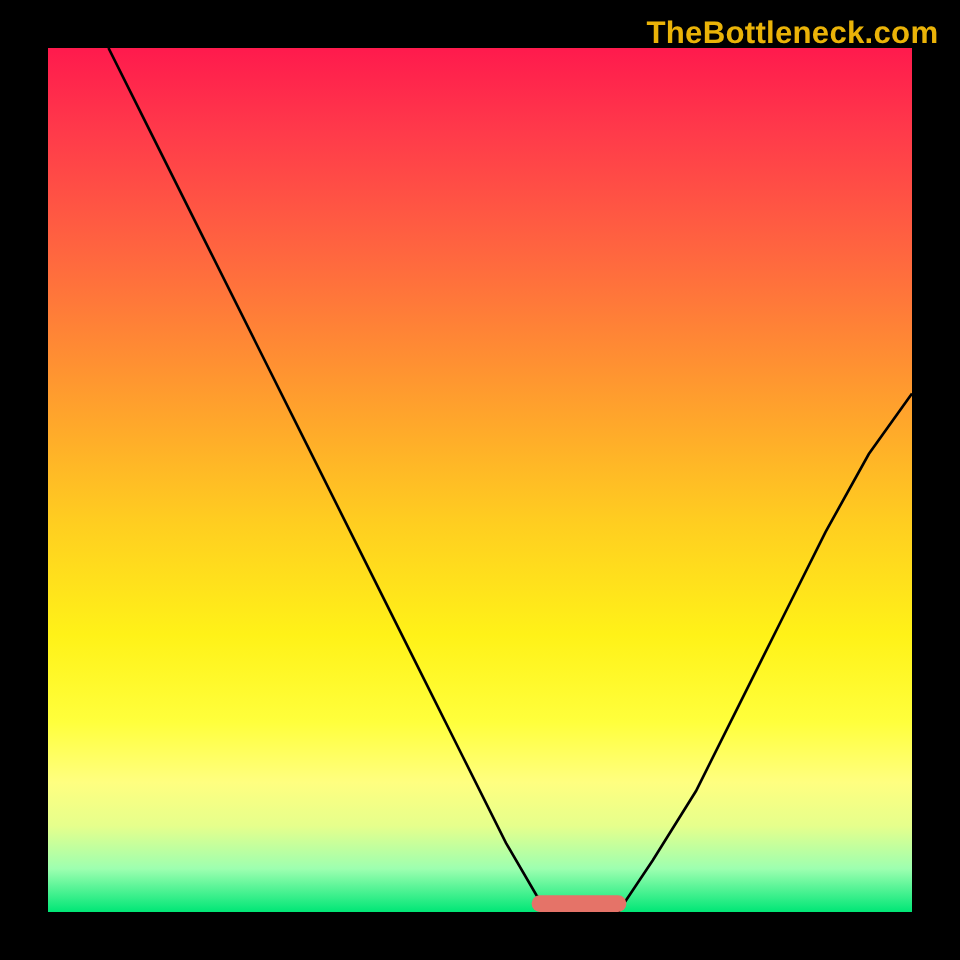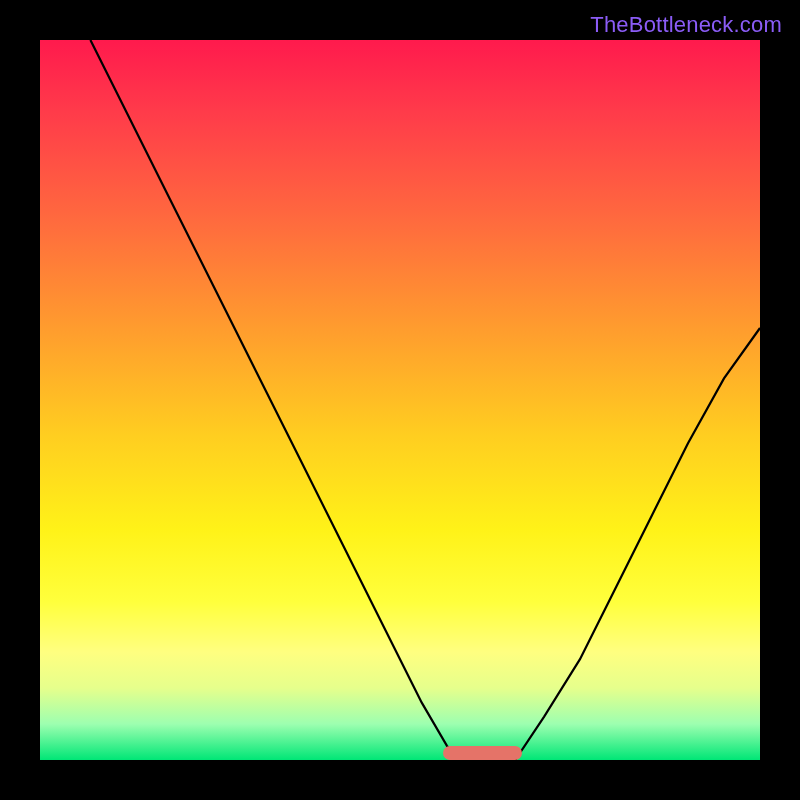--- a/index.html
+++ b/index.html
@@ -11,21 +11,21 @@
       #ff3b4a 10%,
       #ff6a3e 25%,
       #ff9c2e 40%,
       #ffce20 55%,
       #fff218 68%,
       #ffff3c 78%,
       #ffff80 85%,
       #e6ff8c 90%,
       #9dffb0 95%,
       #00e676 100%)}
-  .watermark{position:absolute;top:12px;right:18px;color:#8b5cf6;font-size:22px;font-weight:400;letter-spacing:.2px}
+  .watermark{position:absolute;top:12px;right:18px;color:#eab308;font-size:26px;font-weight:700;letter-spacing:.2px}
   svg.curve{position:absolute;left:0;top:0;width:720px;height:720px}
   .marker{position:absolute;height:14px;border-radius:7px;background:#e57368}
 </style>
 </head>
 <body>
 
 <div class="frame">
   <div class="watermark">TheBottleneck.com</div>
 
   <div class="plot">

